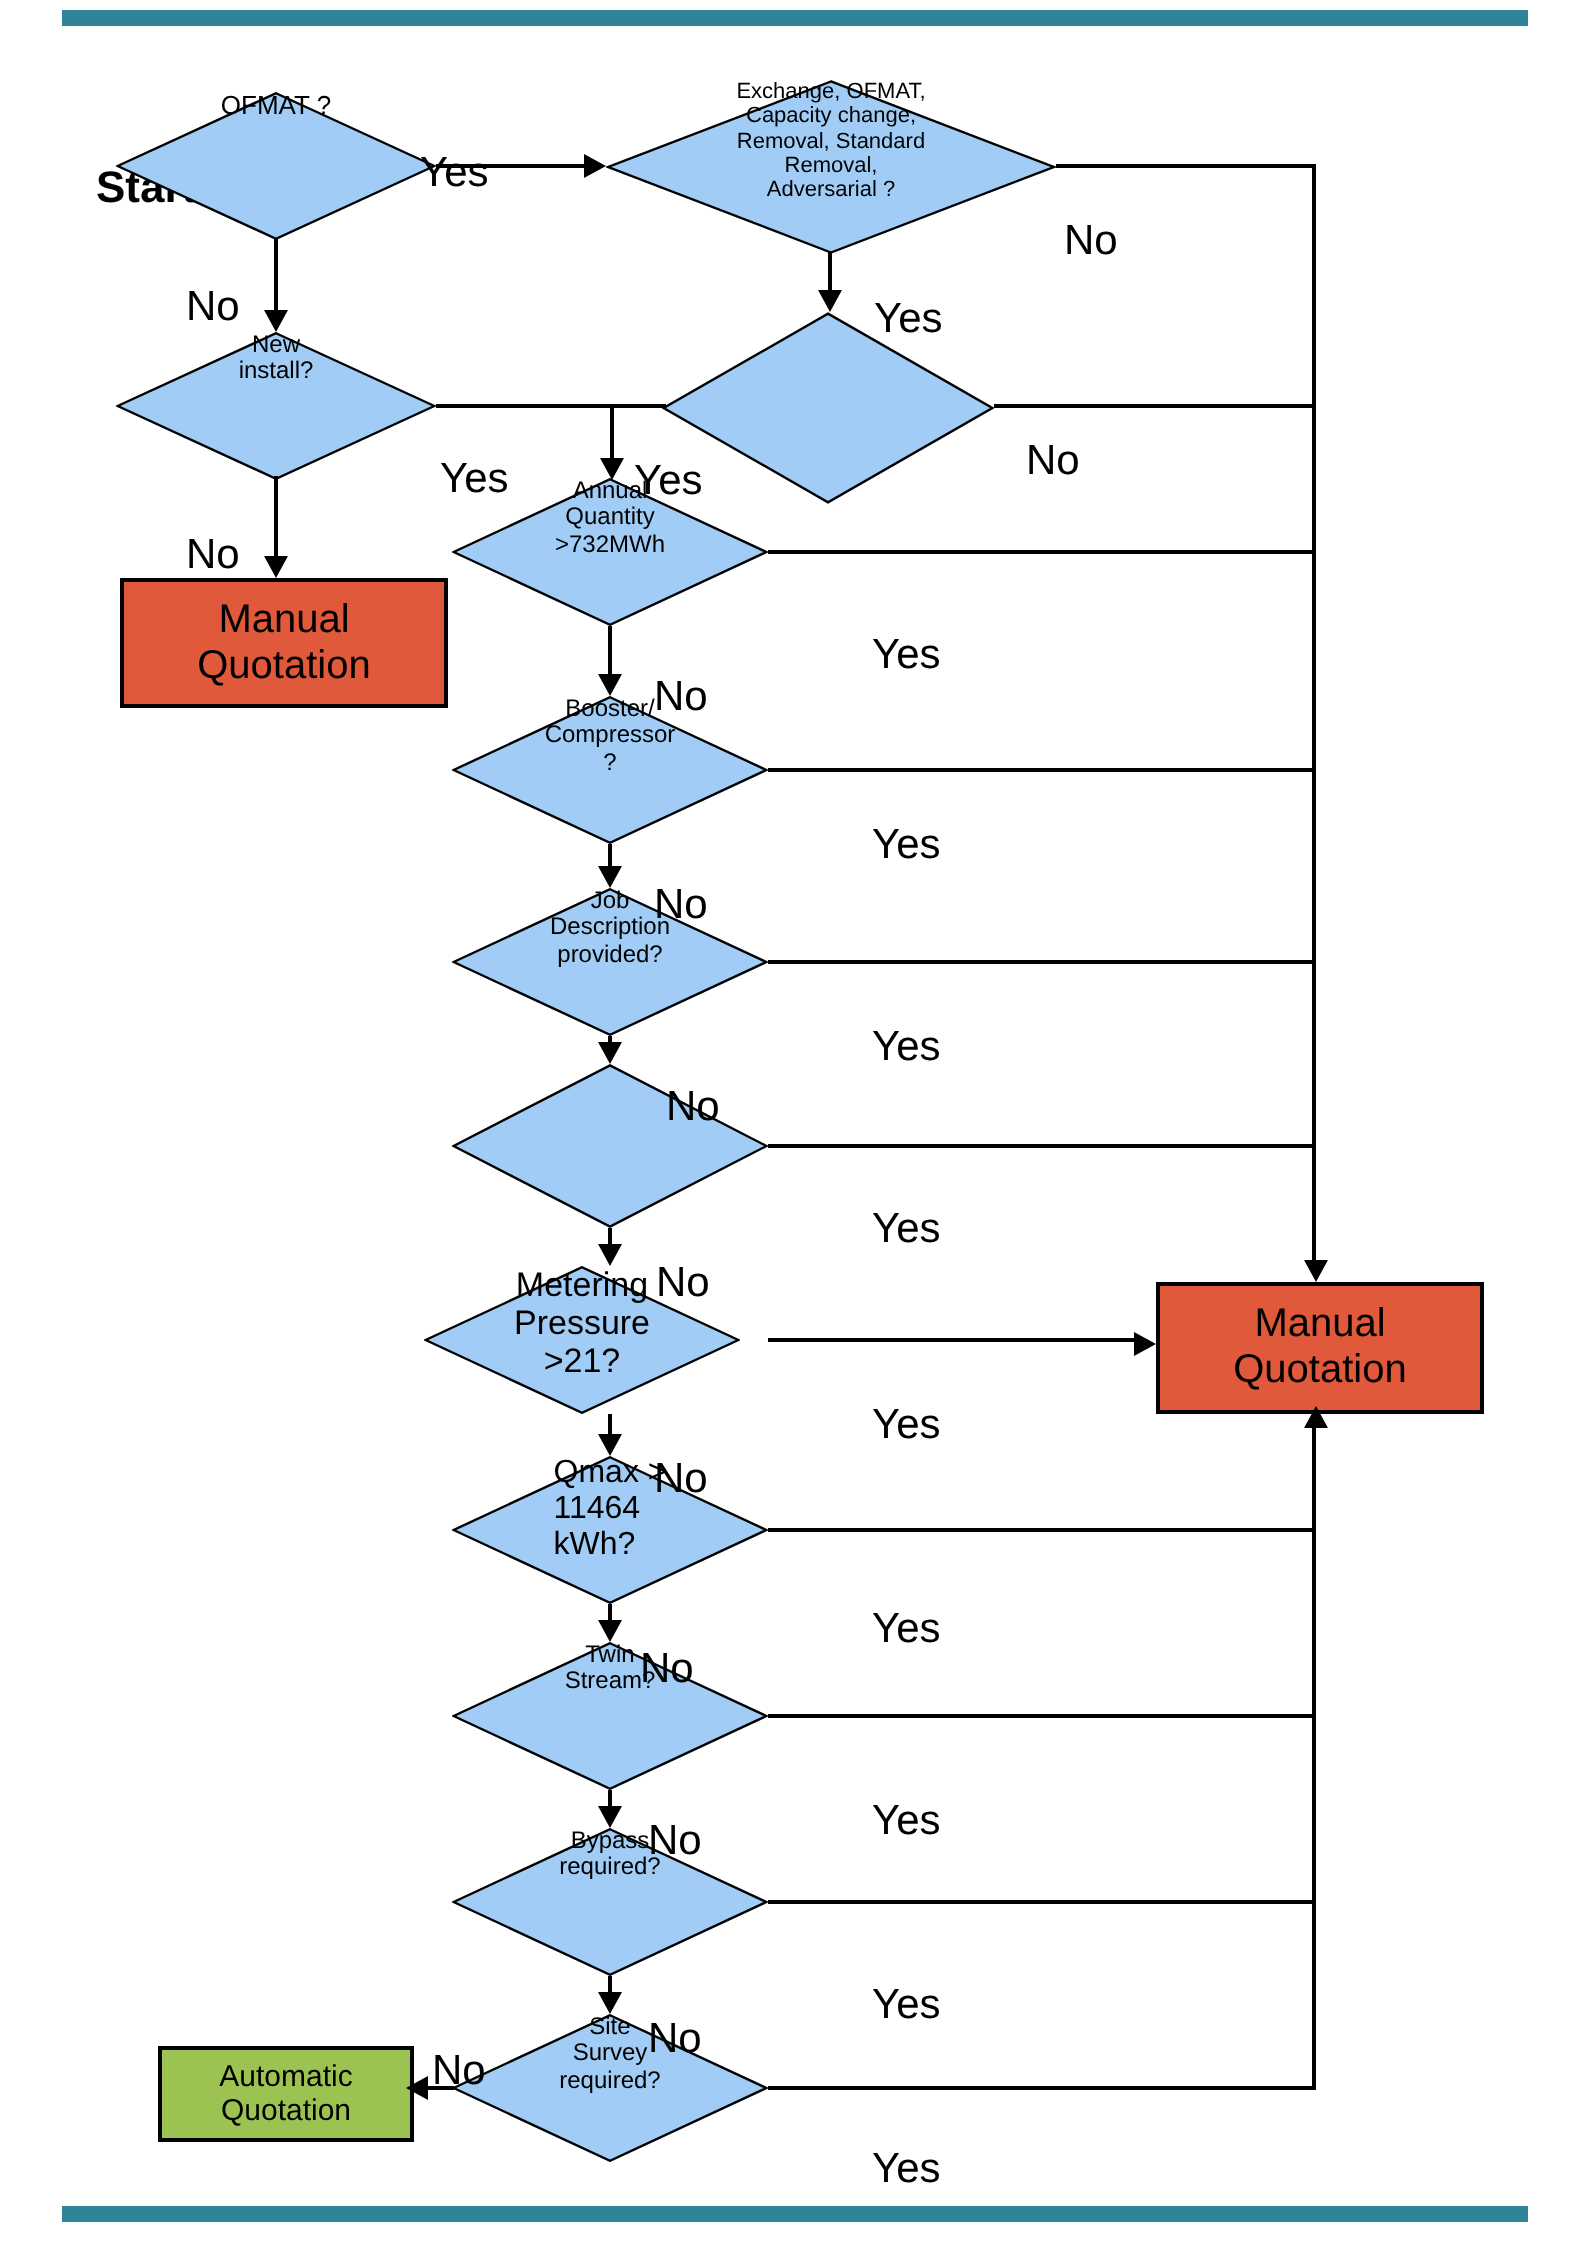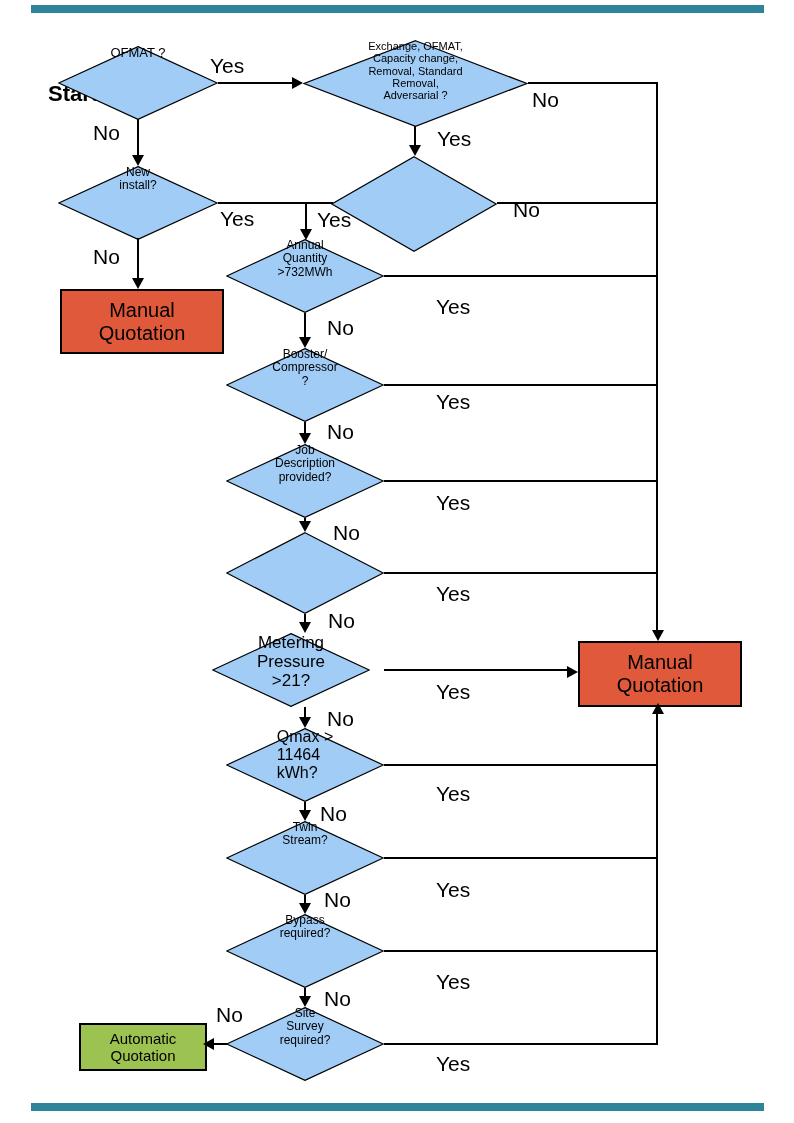--- a/index.html
+++ b/index.html
@@ -15,21 +15,21 @@
        border:2px solid var(--line,#000);text-align:center;line-height:1.15;white-space:pre-line;}
   .box.manual{background:var(--manual-fill,#E0593A);font-size:20px;}
   .box.auto{background:var(--auto-fill,#9CC351);font-size:15px;}
   .hl{position:absolute;height:2px;background:var(--line,#000);}
   .vl{position:absolute;width:2px;background:var(--line,#000);}
   .arr{position:absolute;width:0;height:0;}
   .arr.down{border-left:6px solid transparent;border-right:6px solid transparent;border-top:11px solid var(--line,#000);}
   .arr.up{border-left:6px solid transparent;border-right:6px solid transparent;border-bottom:11px solid var(--line,#000);}
   .arr.right{border-top:6px solid transparent;border-bottom:6px solid transparent;border-left:11px solid var(--line,#000);}
   .arr.left{border-top:6px solid transparent;border-bottom:6px solid transparent;border-right:11px solid var(--line,#000);}
-  .elabel{position:absolute;font-size:21px;}
+  .elabel{position:absolute;font-size:21px;margin-top:21px;}
   .start{position:absolute;font-size:22px;font-weight:bold;margin-top:41px;}
 </style>
 </head>
 <body>
 
 <div class="bar" style="top:5px"></div>
 <div class="bar" style="top:1103px"></div>
 
 <div class="start" style="left:48px;top:40px">Start</div>
 

